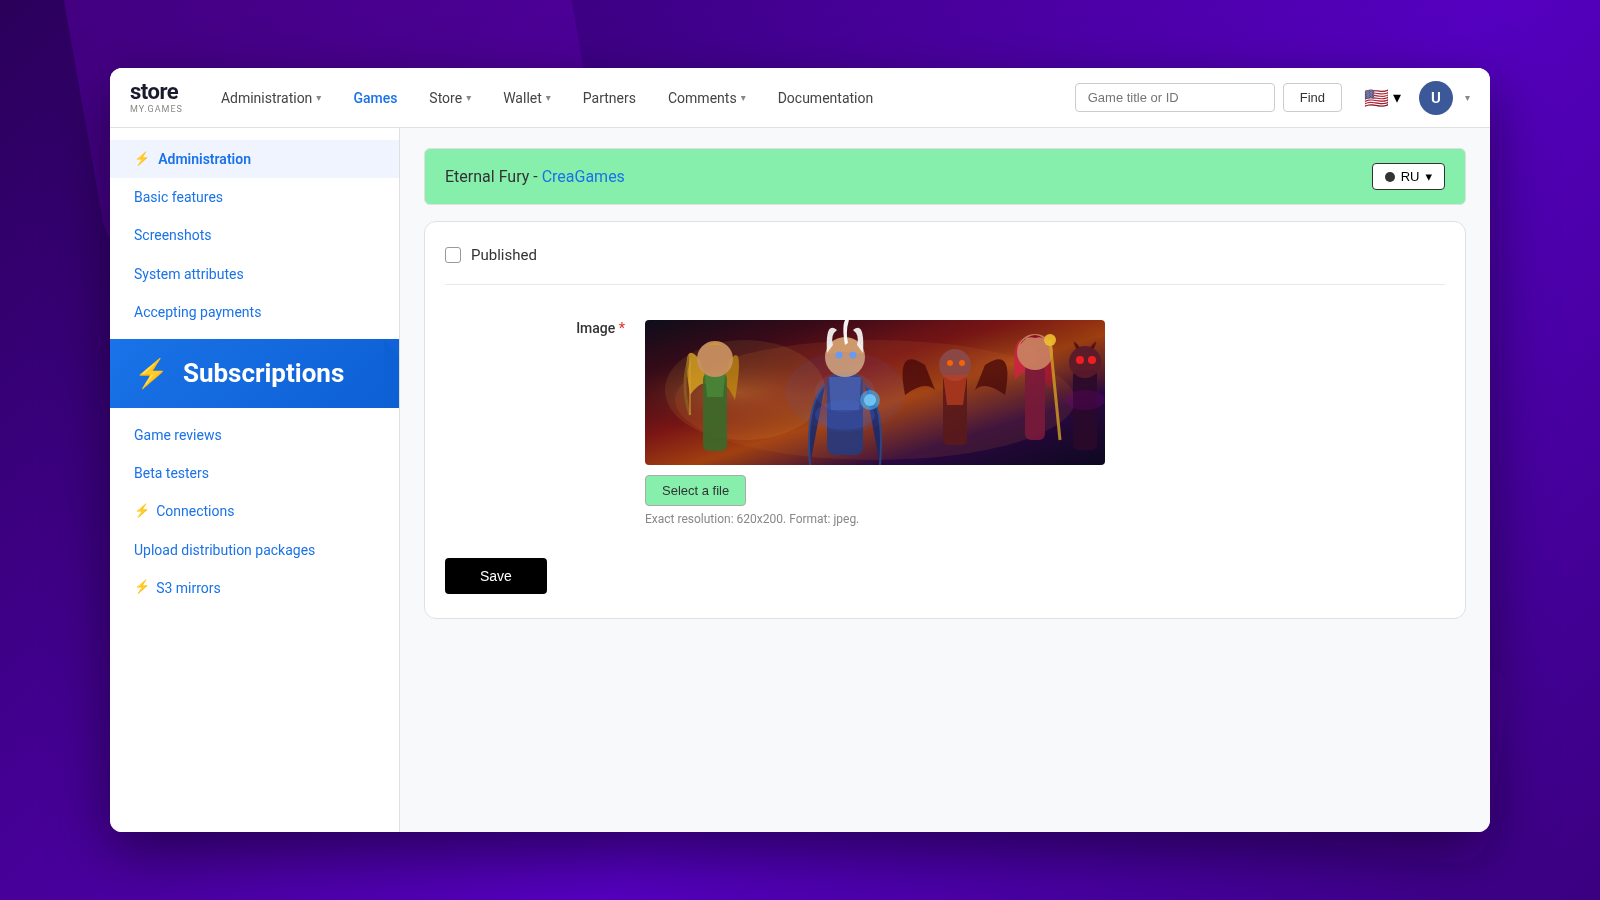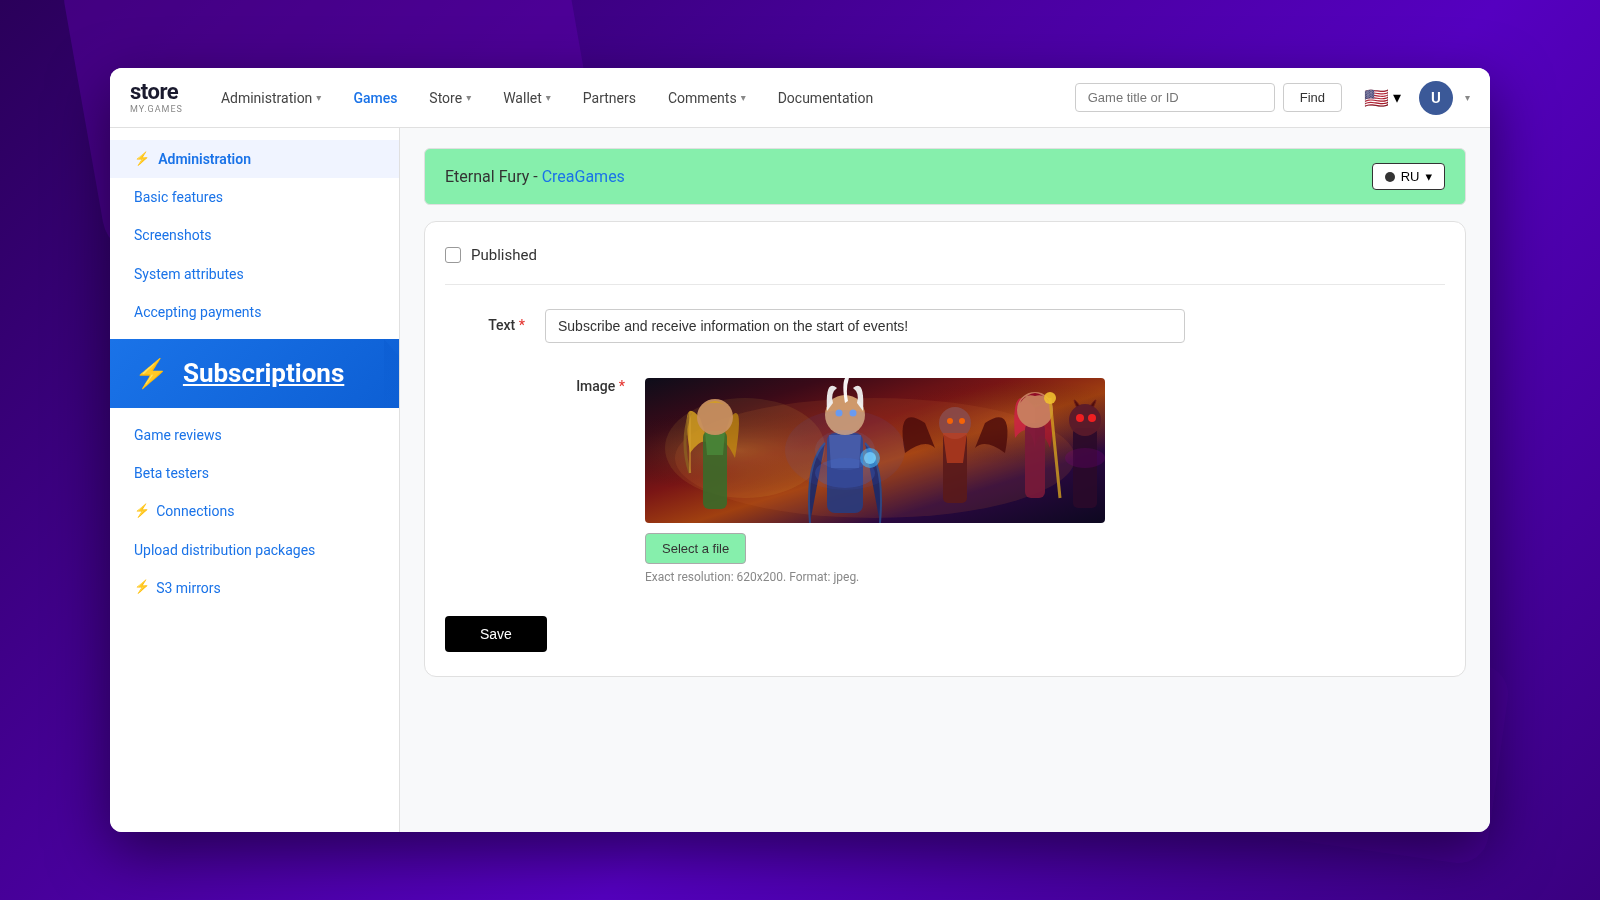--- a/index.html
+++ b/index.html
@@ -242,21 +242,20 @@
       background: linear-gradient(135deg, #0d5fd4, transparent);
       clip-path: polygon(0 0, 0 100%, 100% 50%);
     }
     .banner-lightning {
       font-size: 28px;
     }
     .banner-text {
       font-size: 26px;
       font-weight: 700;
       color: #ffffff;
-      text-decoration: underline;
     }
 
     
     .content-panel {
       flex: 1;
       background: #f8f9fa;
       overflow-y: auto;
       padding: 20px 24px;
     }
 
@@ -526,27 +525,20 @@
 
       <div class="form-card">
         
         
         <div class="published-row">
           <div class="checkbox"></div>
           <span class="published-label">Published</span>
         </div>
 
         
-        <div class="form-row">
-          <label class="form-label">
-            <span>Text</span>
-            <span class="required-star"> *</span>
-          </label>
-          <input class="form-input" type="text" value="Subscribe and receive information on the start of events!" style="">
-        </div>
 
         
         <div class="form-row" style="flex-direction: column; padding-left: 100px;">
           <div style="display: flex; align-items: flex-start; gap: 20px; margin-top: 11px;">
             <label class="form-label" style="width:80px; flex-shrink:0; text-align:right; padding-top:0;">
               <span>Image</span>
               <span class="required-star"> *</span>
             </label>
             <div>
               

